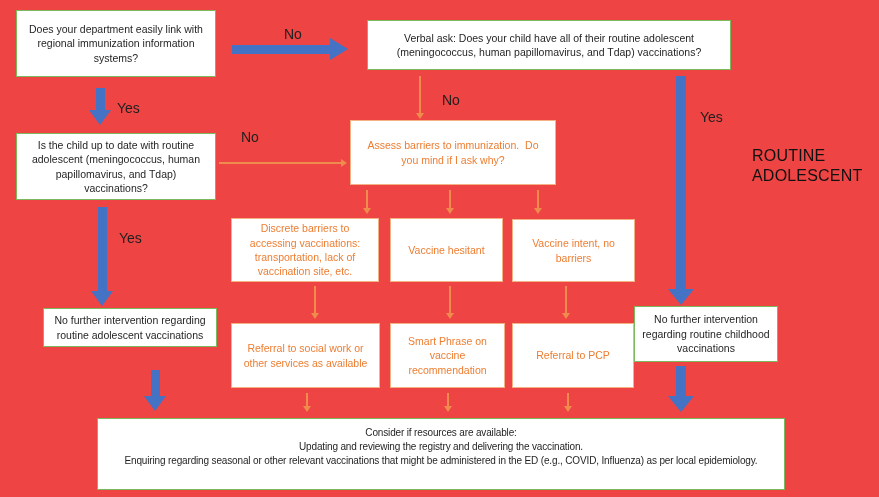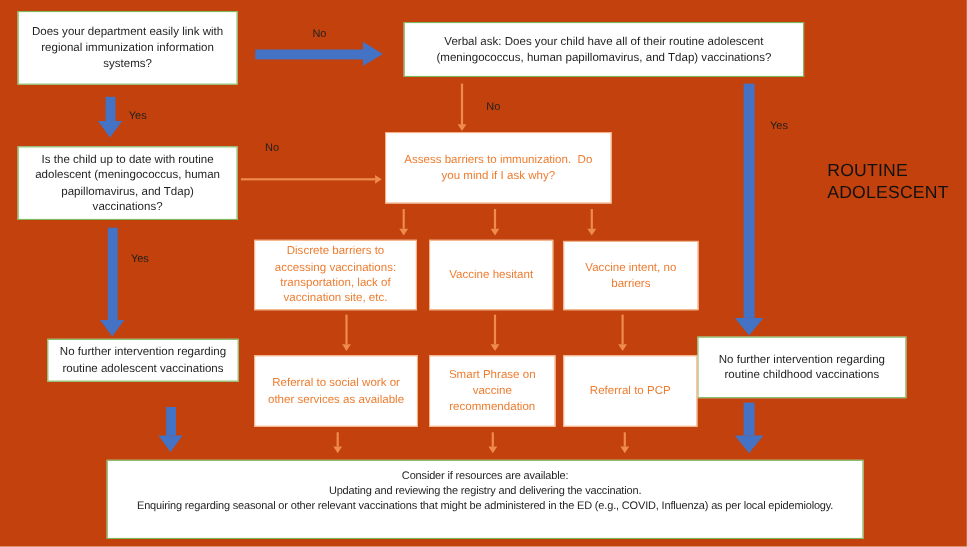--- a/index.html
+++ b/index.html
@@ -1,32 +1,32 @@
 <!DOCTYPE html>
 <html><head>
 <meta charset="utf-8">
 <style>
   html,body{margin:0;padding:0;background:#fff;}
   #canvas{
-    position:relative;width:879px;height:497px;background:#c2410c;overflow:hidden;
+    position:relative;width:879px;height:497px;background:#ef4444;overflow:hidden;
     font-family:"Liberation Sans", sans-serif;color:#1f1f1f;
   }
   .node{
     position:absolute;box-sizing:border-box;background:#fff;
     display:flex;align-items:center;justify-content:center;text-align:center;
     font-size:10.5px;line-height:1.38;padding:2px 7px;white-space:pre-wrap;
   }
   .green{border:1.5px solid #7CB85C;color:#1f1f1f;}
   .orange{border:1.5px solid #F4B183;color:#ED7D31;}
   
   #n-dept{left:16px;top:10px;width:200px;height:67px;}
   #n-verbal{left:367px;top:20px;width:364px;height:50px;}
   #n-child{left:16px;top:133px;width:200px;height:67px;}
   #n-nofurther-adol{left:43px;top:308px;width:174px;height:39px;}
-  #n-nofurther-child{left:634px;top:306px;width:190px;height:56px;}
+  #n-nofurther-child{left:634px;top:306px;width:144px;height:56px;}
   #n-consider{left:97px;top:418px;width:688px;height:72px;flex-direction:column;justify-content:flex-start;padding:7px 6px;font-size:10px;letter-spacing:-0.15px;line-height:1.42;}
   
   #n-assess{left:350px;top:120px;width:206px;height:65px;}
   #n-discrete{left:231px;top:218px;width:148px;height:64px;}
   #n-hesitant{left:390px;top:218px;width:113px;height:64px;}
   #n-intent{left:512px;top:219px;width:123px;height:63px;}
   #n-social{left:231px;top:323px;width:149px;height:65px;}
   #n-smart{left:390px;top:323px;width:115px;height:65px;}
   #n-pcp{left:512px;top:323px;width:122px;height:65px;}
   
@@ -34,21 +34,21 @@
   .bhead{position:absolute;width:0;height:0;}
   .bhead.down{border-left:11px solid transparent;border-right:11px solid transparent;border-top:15px solid #4472C4;}
   .bhead.down.big{border-left:13px solid transparent;border-right:13px solid transparent;border-top:16px solid #4472C4;}
   .bhead.right{border-top:11px solid transparent;border-bottom:11px solid transparent;border-left:18px solid #4472C4;}
   
   .oline{position:absolute;background:#EE8B4D;}
   .ohead{position:absolute;width:0;height:0;}
   .ohead.down{border-left:4px solid transparent;border-right:4px solid transparent;border-top:6px solid #EE8B4D;}
   .ohead.right{border-top:4px solid transparent;border-bottom:4px solid transparent;border-left:6px solid #EE8B4D;}
   
-  .elabel{position:absolute;font-size:10px;color:#1f1f1f;}
+  .elabel{position:absolute;font-size:14px;color:#1f1f1f;}
   
   #flow-title{position:absolute;left:752px;top:146px;font-size:16px;line-height:20px;letter-spacing:0.2px;color:#111;white-space:nowrap;}
 </style>
 </head>
 <body>
 
 <div id="canvas">
 
   <div class="node green" id="n-dept">Does your department easily link with regional immunization information systems?</div>
   <div class="node green" id="n-verbal">Verbal ask: Does your child have all of their routine adolescent (meningococcus, human papillomavirus, and Tdap) vaccinations?</div>

